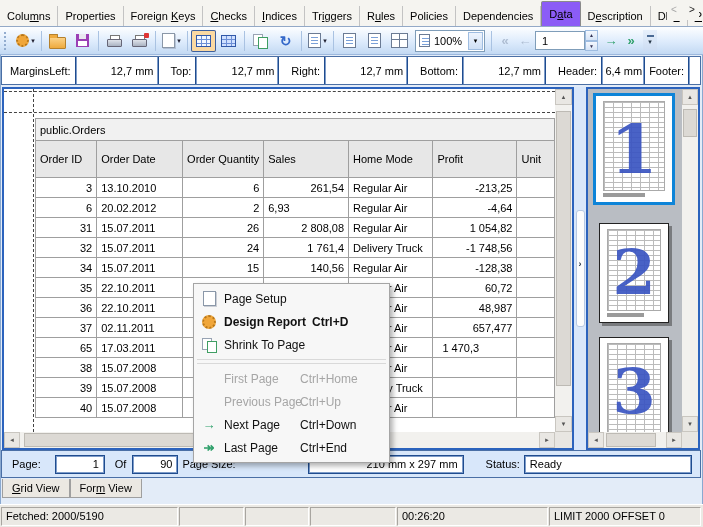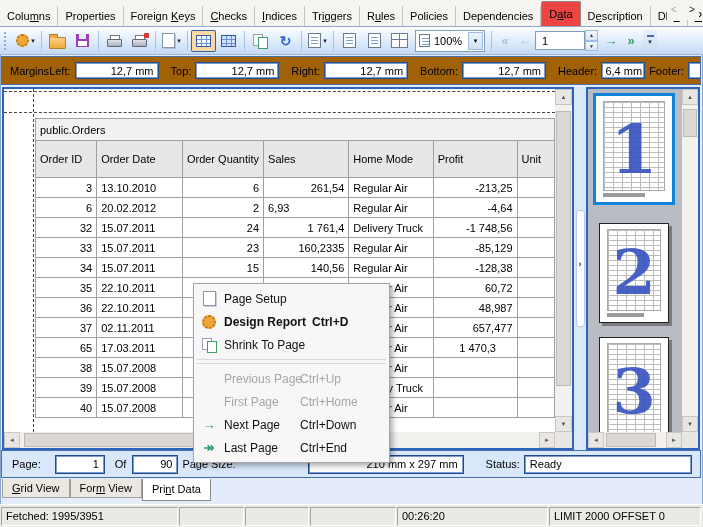--- a/index.html
+++ b/index.html
@@ -6,21 +6,21 @@
   body{width:703px;height:527px;position:relative;overflow:hidden;
        font-family:"Liberation Sans",sans-serif;font-size:11px;color:#000;
        background:#e3ecf8;box-shadow:inset 0 0 0 1px #8aa9d0}
   u{text-decoration:underline}
   i{font-style:normal}
 
   
   .tabbar{position:absolute;left:0;top:0;width:703px;height:26px;background:#f5f4f0;
           border-bottom:1px solid #93a9c7;display:flex;align-items:flex-end;overflow:hidden}
   .tab{height:20px;line-height:20px;padding:0 7px;border-right:1px solid #c3c3c3;white-space:nowrap;cursor:default}
-  .tab.active{background:#ef4444;border:1px solid #8a8a8a;border-bottom:none;height:24px;line-height:24px;border-radius:2px 2px 0 0}
+  .tab.active{background:#8b5cf6;border:1px solid #8a8a8a;border-bottom:none;height:24px;line-height:24px;border-radius:2px 2px 0 0}
   .tabscroll{position:absolute;top:4px;width:14px;height:16px;text-align:center;font-size:10px;background:#f5f4f0}
   .tabscroll.prev{right:22px;color:#a8a8a8}
   .tabscroll.next{right:4px;color:#222}
 
   
   .toolbar{position:absolute;left:0;top:27px;width:703px;height:28px;
            background:linear-gradient(#fdfeff,#ddebfc 55%,#c3d9f3);
            border-bottom:1px solid #9cb8dd;display:flex;align-items:center;padding-left:2px;box-sizing:border-box}
   .grip{width:3px;height:18px;border-left:2px dotted #92accf;margin:0 4px 0 2px}
   .tbtn{height:22px;min-width:23px;display:flex;align-items:center;justify-content:center;gap:2px;border-radius:2px;padding:0 1px}
@@ -57,25 +57,25 @@
   .ic-pages::after{content:"";position:absolute;left:5px;top:3px;width:8px;height:10px;background:#fff;border:1px solid #3f9e63}
   .ic-refresh{color:#3468c9;font-weight:bold;font-size:14px;line-height:14px}
   .ic-lines{display:inline-block;width:11px;height:13px;background:#fff;border:1px solid #6b7b94;position:relative}
   .ic-lines::before{content:"";position:absolute;left:2px;top:3px;width:7px;height:7px;
      background:linear-gradient(#7aa0d8 1px,transparent 1px) 0 0/7px 3px repeat-y}
   .ic-multi{display:inline-block;width:15px;height:13px;border:1px solid #6b7b94;background:
      linear-gradient(90deg,transparent 7px,#6b7b94 7px,#6b7b94 8px,transparent 8px),
      linear-gradient(transparent 5px,#6b7b94 5px,#6b7b94 6px,transparent 6px),#fff}
 
   
-  .marginsbar{position:absolute;left:1px;top:56px;width:700px;height:29px;background:#a16207;
+  .marginsbar{position:absolute;left:1px;top:56px;width:700px;height:29px;background:#ffffff;
               border:1px solid #4a6fa5;display:flex;align-items:center;padding-left:8px;box-sizing:border-box;overflow:hidden}
   .mtitle{width:72px}
   .mlabel{margin-right:4px;white-space:nowrap}
-  .mfield{width:84px;height:17px;border:1px solid #1f4c8f;box-shadow:inset 0 0 0 1px #7e9cc9;background:#fff;
+  .mfield{width:84px;height:32px;border:1px solid #1f4c8f;box-shadow:inset 0 0 0 1px #7e9cc9;background:#fff;
           display:flex;align-items:center;justify-content:flex-end;padding:0 4px;box-sizing:border-box;margin-right:12px;flex:none}
   .mfield.narrow{width:44px;margin-right:4px;padding:0 2px}
 
   
   .preview-panel{position:absolute;left:2px;top:87px;width:572px;height:363px;border:2px solid #2c63bd;background:#fff;box-sizing:border-box}
   .page{position:absolute;left:0;top:0;width:551px;height:343px;background:#fff;overflow:hidden}
   .dash{position:absolute;border:0 dashed #444}
   .dash-h1{left:0;top:2px;width:551px;border-top-width:1px}
   .dash-h2{left:0;top:23px;width:551px;border-top-width:1px}
   .dash-v{left:29px;top:0;height:343px;border-left-width:1px}
@@ -322,38 +322,38 @@
             <tr class="drow">
               <td style="text-align: right;">6</td>
               <td style="text-align: left;">20.02.2012</td>
               <td style="text-align: right;">2</td>
               <td style="text-align: left;">6,93</td>
               <td style="text-align: left;">Regular Air</td>
               <td style="text-align: right;">-4,64</td>
               <td style="text-align: left;"></td>
             </tr>
             <tr class="drow">
+              <td style="text-align: right;">31</td>
+              <td style="text-align: left;">15.07.2011</td>
+              <td style="text-align: right;">26</td>
+              <td style="text-align: right;">2 808,08</td>
+              <td style="text-align: left;">Regular Air</td>
+              <td style="text-align: right;">1 054,82</td>
+              <td style="text-align: left;"></td>
+            </tr>
+            <tr class="drow">
               <td style="text-align: right;">32</td>
               <td style="text-align: left;">15.07.2011</td>
               <td style="text-align: right;">24</td>
               <td style="text-align: right;">1 761,4</td>
               <td style="text-align: left;">Delivery Truck</td>
               <td style="text-align: right;">-1 748,56</td>
               <td style="text-align: left;"></td>
             </tr>
             <tr class="drow">
-              <td style="text-align: right;">33</td>
-              <td style="text-align: left;">15.07.2011</td>
-              <td style="text-align: right;">23</td>
-              <td style="text-align: right;">160,2335</td>
-              <td style="text-align: left;">Regular Air</td>
-              <td style="text-align: right;">-85,129</td>
-              <td style="text-align: left;"></td>
-            </tr>
-            <tr class="drow">
               <td style="text-align: right;">34</td>
               <td style="text-align: left;">15.07.2011</td>
               <td style="text-align: right;">15</td>
               <td style="text-align: right;">140,56</td>
               <td style="text-align: left;">Regular Air</td>
               <td style="text-align: right;">-128,38</td>
               <td style="text-align: left;"></td>
             </tr>
             <tr class="drow">
               <td style="text-align: right;">35</td>
@@ -381,21 +381,21 @@
               <td style="text-align: left;">Regular Air</td>
               <td style="text-align: right;">657,477</td>
               <td style="text-align: left;"></td>
             </tr>
             <tr class="drow">
               <td style="text-align: right;">65</td>
               <td style="text-align: left;">17.03.2011</td>
               <td style="text-align: right;"></td>
               <td style="text-align: right;"></td>
               <td style="text-align: left;">Regular Air</td>
-              <td style="text-align: center; padding-left: 9px;">1 470,3</td>
+              <td style="text-align: left; padding-left: 9px;">1 470,3</td>
               <td style="text-align: left;"></td>
             </tr>
             <tr class="drow">
               <td style="text-align: right;">38</td>
               <td style="text-align: left;">15.07.2008</td>
               <td style="text-align: right;"></td>
               <td style="text-align: right;"></td>
               <td style="text-align: left;">Regular Air</td>
               <td style="text-align: right;"></td>
               <td style="text-align: left;"></td>
@@ -479,24 +479,23 @@
   <div class="pbfield pb-total">90</div>
   <span class="pblabel lb-size">Page Size:</span>
   <div class="pbfield pb-size">210 mm x 297 mm</div>
   <span class="pblabel lb-status">Status:</span>
   <div class="pbfield pb-status left">Ready</div>
 </div>
 
 <div class="btabs">
     <div class="btab"><u>G</u>rid View</div>
     <div class="btab">For<u>m</u> View</div>
-    <div class="btab active">Pri<u>n</u>t Data</div>
-  </div>
-
-<div class="statusbar"><div class="scell" style="width: 177px;">Fetched: 1995/3951</div><div class="scell" style="width: 65px;"></div><div class="scell" style="width: 64px;"></div><div class="scell" style="width: 86px;"></div><div class="scell" style="width: 151px;">00:26:20</div><div class="scell" style="width: 152px;">LIMIT 2000 OFFSET 0</div></div>
+  </div>
+
+<div class="statusbar"><div class="scell" style="width: 177px;">Fetched: 2000/5190</div><div class="scell" style="width: 65px;"></div><div class="scell" style="width: 64px;"></div><div class="scell" style="width: 86px;"></div><div class="scell" style="width: 151px;">00:26:20</div><div class="scell" style="width: 152px;">LIMIT 2000 OFFSET 0</div></div>
 
 <div class="menu">
     <div class="mitem">
       <span class="micon">
         <i class="ic-page"></i>
       </span>
       <span class="mlbl">Page Setup</span>
     </div>
     <div class="mitem bold">
       <span class="micon">
@@ -508,27 +507,27 @@
     <div class="mitem">
       <span class="micon">
         <i class="ic-pages"></i>
       </span>
       <span class="mlbl">Shrink To Page</span>
     </div>
     <div class="msep"></div>
     <div class="msep"></div>
     <div class="mitem disabled">
       <span class="micon"></span>
+      <span class="mlbl">First Page</span>
+      <span class="msc">Ctrl+Home</span>
+    </div>
+    <div class="mitem disabled">
+      <span class="micon"></span>
       <span class="mlbl">Previous Page</span>
       <span class="msc">Ctrl+Up</span>
-    </div>
-    <div class="mitem disabled">
-      <span class="micon"></span>
-      <span class="mlbl">First Page</span>
-      <span class="msc">Ctrl+Home</span>
     </div>
     <div class="mitem">
       <span class="micon">
         <i class="garrow">→</i>
       </span>
       <span class="mlbl">Next Page</span>
       <span class="msc">Ctrl+Down</span>
     </div>
     <div class="mitem">
       <span class="micon">

